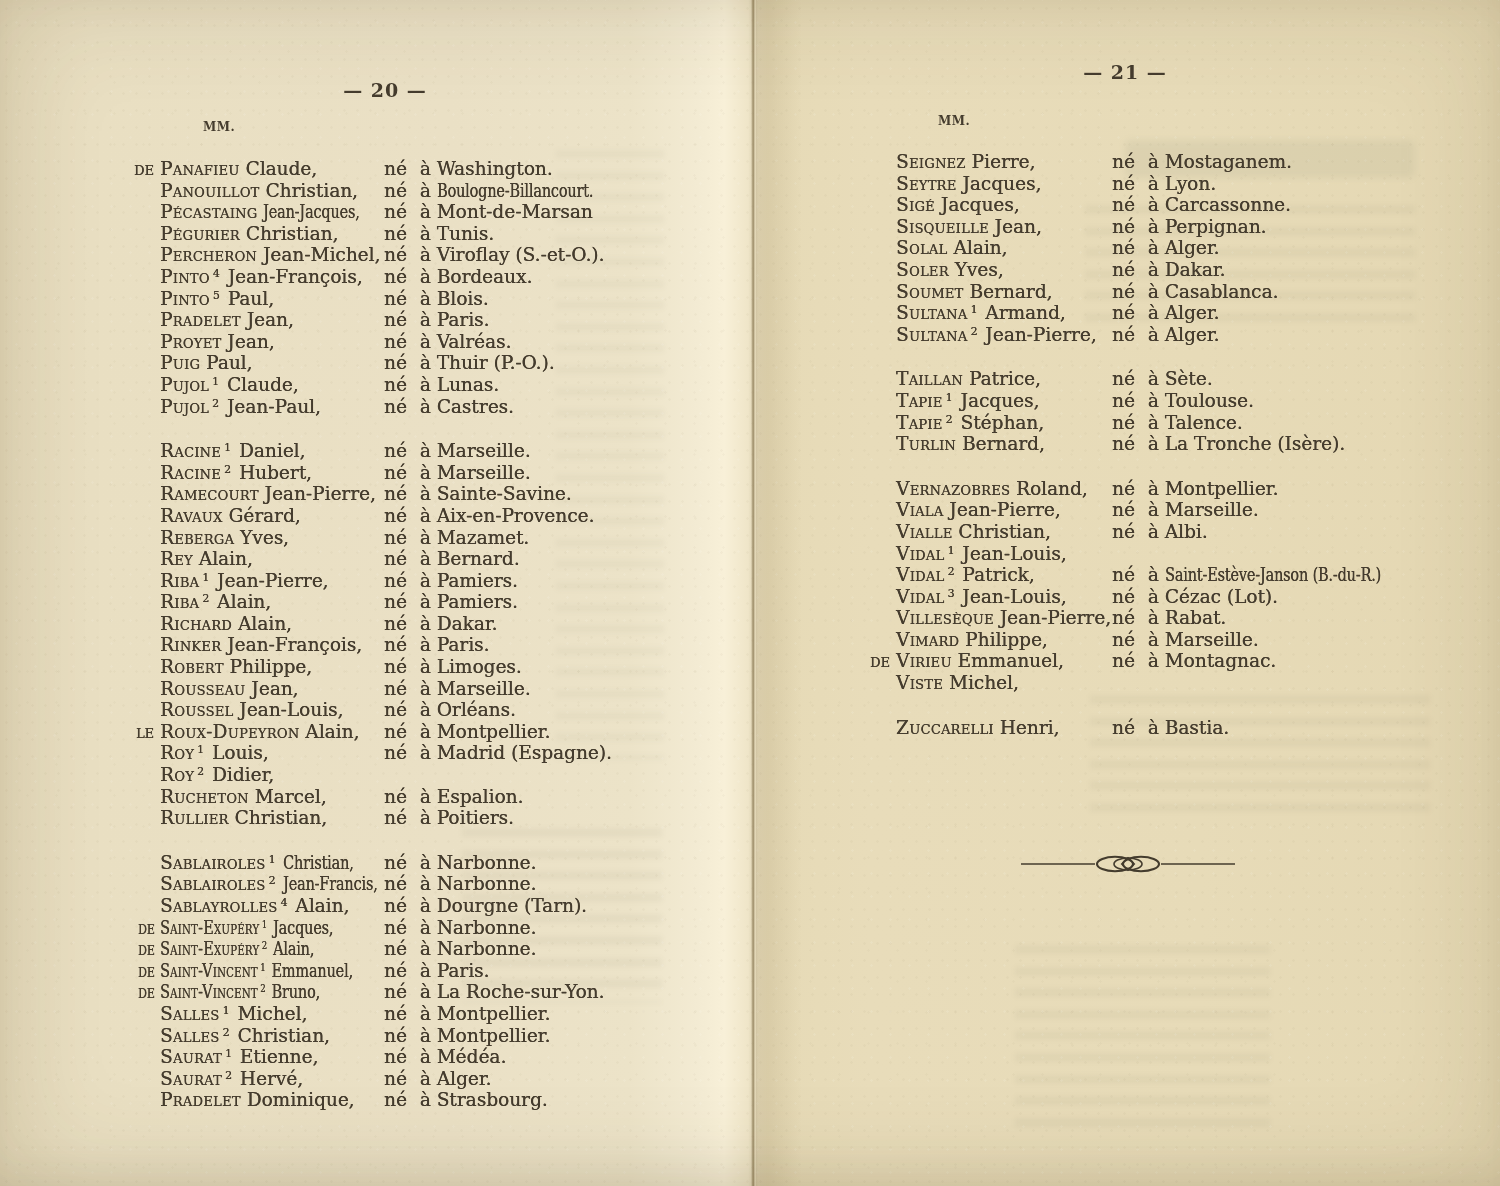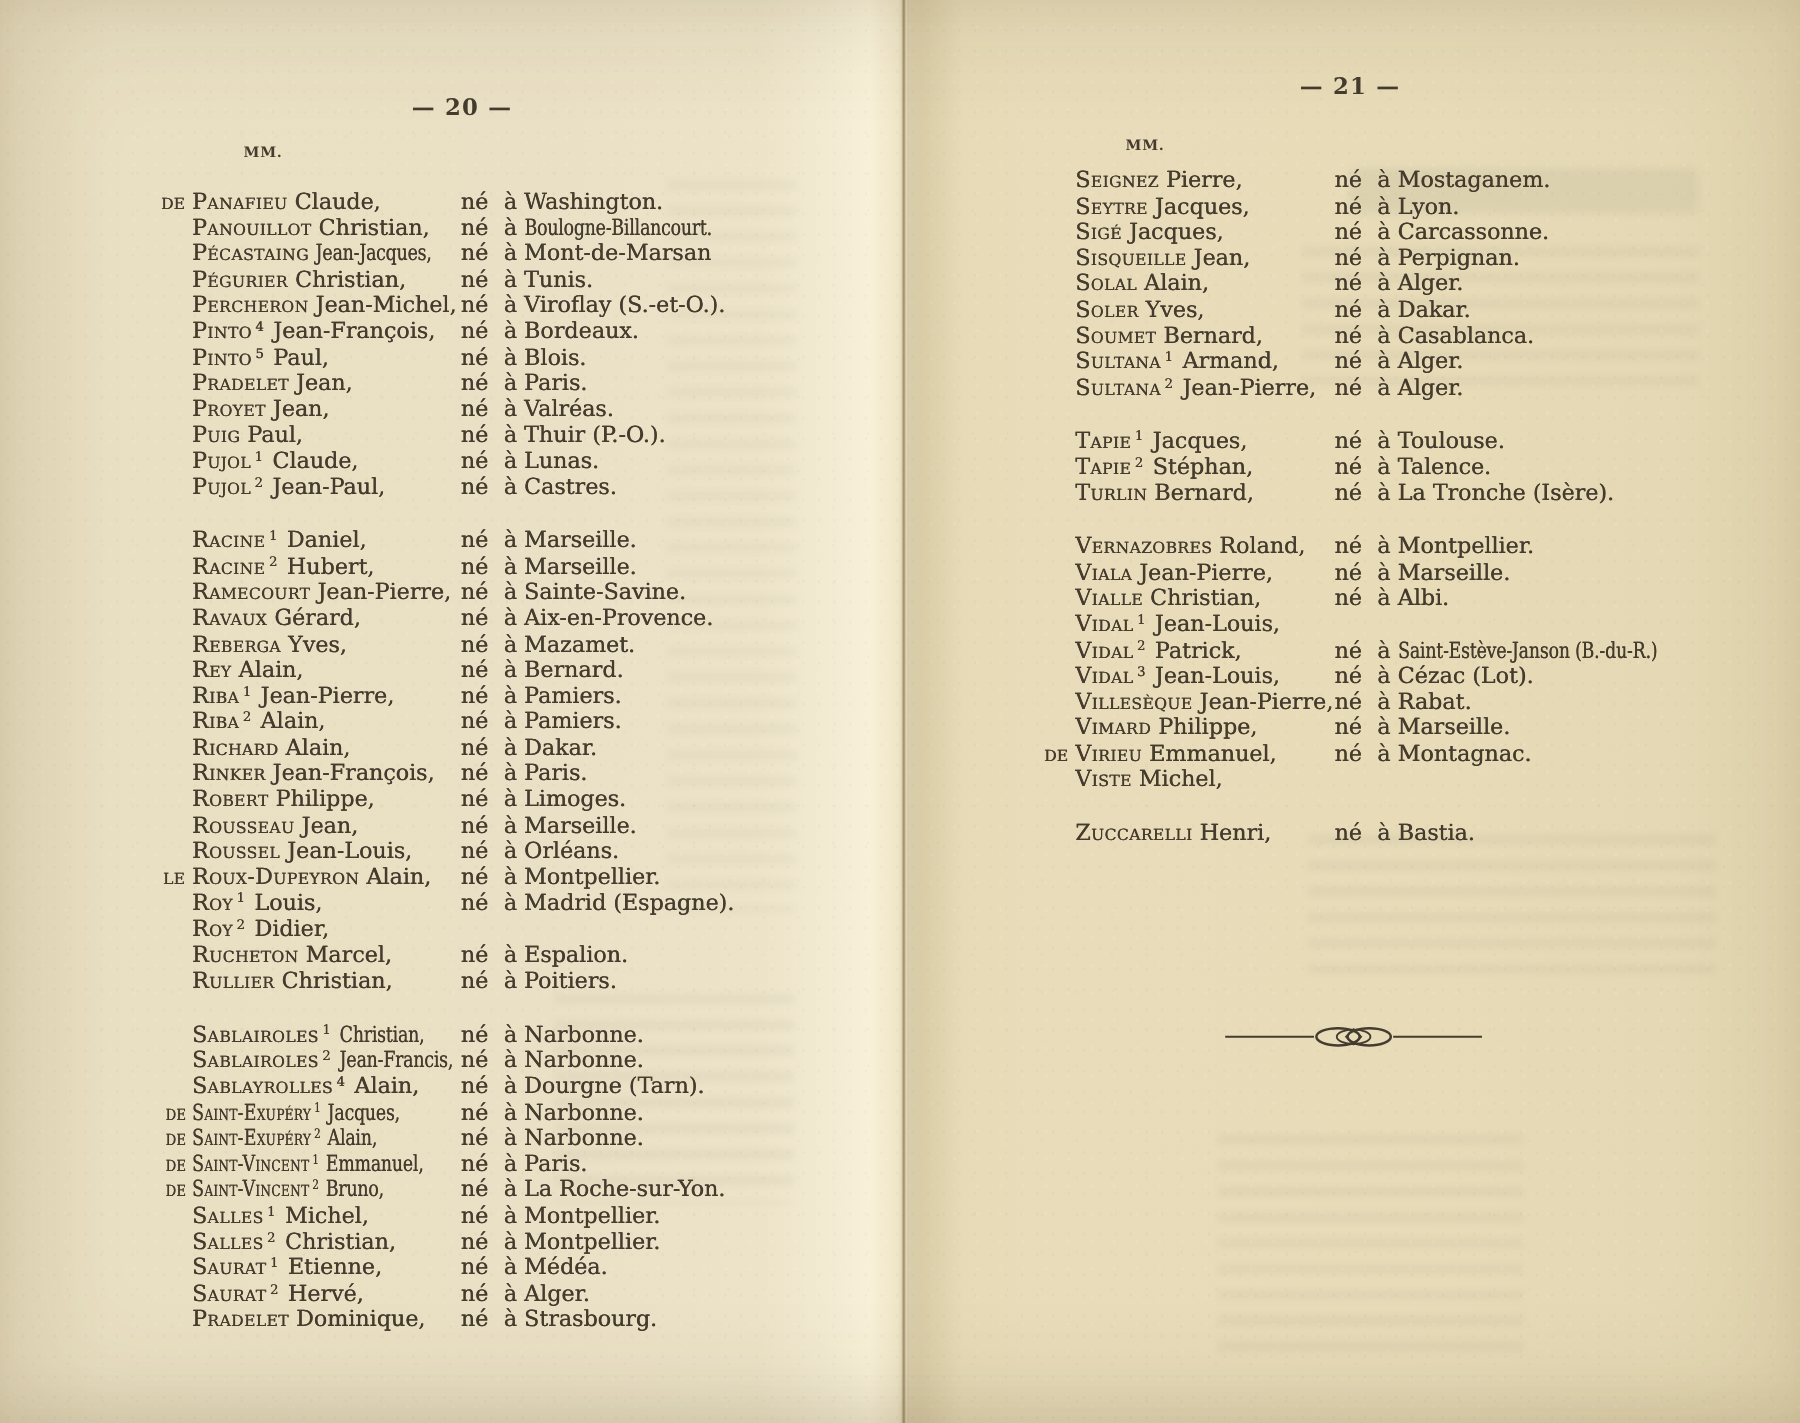--- a/index.html
+++ b/index.html
@@ -298,21 +298,21 @@
         <div class="row">
           <span class="prefix"></span>
           <span class="name-cell"><span class="name-inner"><span class="surname sc">Pradelet</span> <span class="given">Dominique,</span></span></span>
           <span class="birth-cell"><span class="born">né à</span> <span class="place">Strasbourg.</span></span>
         </div>
       </div>
     </div>
 
   <div class="pagenum" style="left:1040px;top:61px;width:170px">— 21 —</div>
   <div class="mm" style="left:938px;top:114px">MM.</div>
-  <div class="entries page-right-entries" style="left:858px;top:140px;width:640px">
+  <div class="entries page-right-entries" style="left:858px;top:151px;width:640px">
       <div class="group">
         <div class="row">
           <span class="prefix"></span>
           <span class="name-cell"><span class="name-inner"><span class="surname sc">Seignez</span> <span class="given">Pierre,</span></span></span>
           <span class="birth-cell"><span class="born">né à</span> <span class="place">Mostaganem.</span></span>
         </div>
         <div class="row">
           <span class="prefix"></span>
           <span class="name-cell"><span class="name-inner"><span class="surname sc">Seytre</span> <span class="given">Jacques,</span></span></span>
           <span class="birth-cell"><span class="born">né à</span> <span class="place">Lyon.</span></span>
@@ -347,20 +347,25 @@
           <span class="name-cell"><span class="name-inner"><span class="surname sc">Sultana</span><sup class="idx">1</sup> <span class="given">Armand,</span></span></span>
           <span class="birth-cell"><span class="born">né à</span> <span class="place">Alger.</span></span>
         </div>
         <div class="row">
           <span class="prefix"></span>
           <span class="name-cell"><span class="name-inner"><span class="surname sc">Sultana</span><sup class="idx">2</sup> <span class="given">Jean-Pierre,</span></span></span>
           <span class="birth-cell"><span class="born">né à</span> <span class="place">Alger.</span></span>
         </div>
       </div>
       <div class="group">
+        <div class="row">
+          <span class="prefix"></span>
+          <span class="name-cell"><span class="name-inner"><span class="surname sc">Taillan</span> <span class="given">Patrice,</span></span></span>
+          <span class="birth-cell"><span class="born">né à</span> <span class="place">Sète.</span></span>
+        </div>
         <div class="row">
           <span class="prefix"></span>
           <span class="name-cell"><span class="name-inner"><span class="surname sc">Tapie</span><sup class="idx">1</sup> <span class="given">Jacques,</span></span></span>
           <span class="birth-cell"><span class="born">né à</span> <span class="place">Toulouse.</span></span>
         </div>
         <div class="row">
           <span class="prefix"></span>
           <span class="name-cell"><span class="name-inner"><span class="surname sc">Tapie</span><sup class="idx">2</sup> <span class="given">Stéphan,</span></span></span>
           <span class="birth-cell"><span class="born">né à</span> <span class="place">Talence.</span></span>
         </div>

